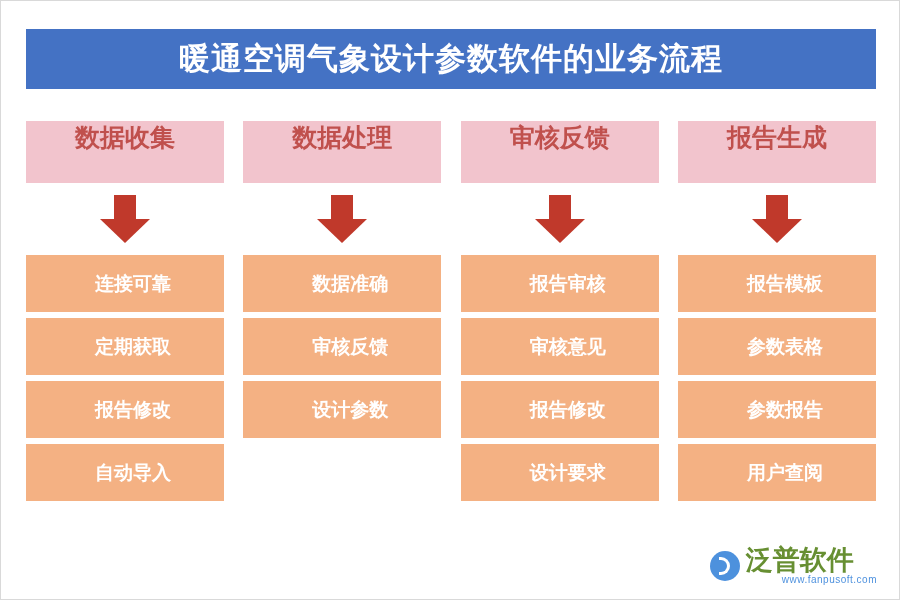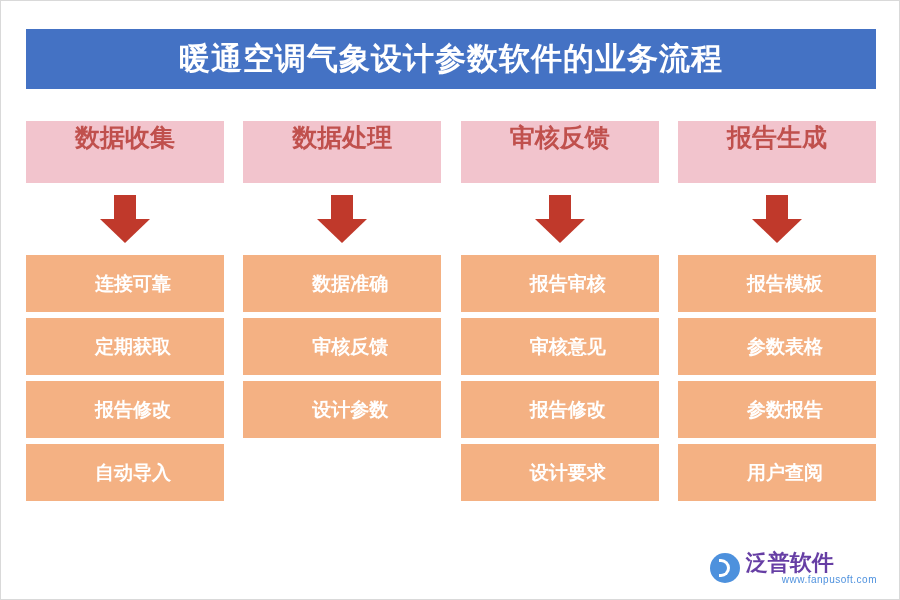--- a/index.html
+++ b/index.html
@@ -142,22 +142,22 @@
     border-left: none;
     border-radius: 0 9px 9px 0;
     box-sizing: border-box;
   }
   .wm-texts {
     display: flex;
     flex-direction: column;
     line-height: 1.05;
   }
   .wm-name {
-    color: #4c1d95;
-    font-size: 22px;
+    color: #4d7c0f;
+    font-size: 27px;
     font-weight: bold;
     font-family: "DejaVu Sans", "Liberation Sans", sans-serif;
   }
   .wm-url {
     color: #2f7ed8;
     font-size: 10px;
     letter-spacing: 0.5px;
     text-align: right;
     font-family: "Liberation Sans", sans-serif;
     margin-left: 36px;

